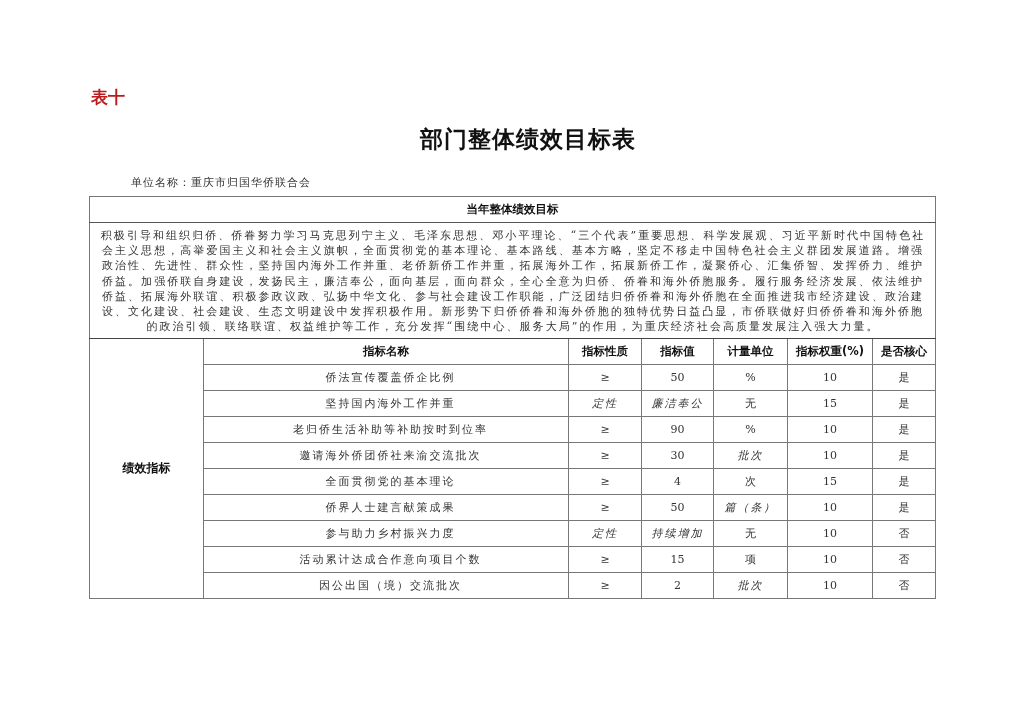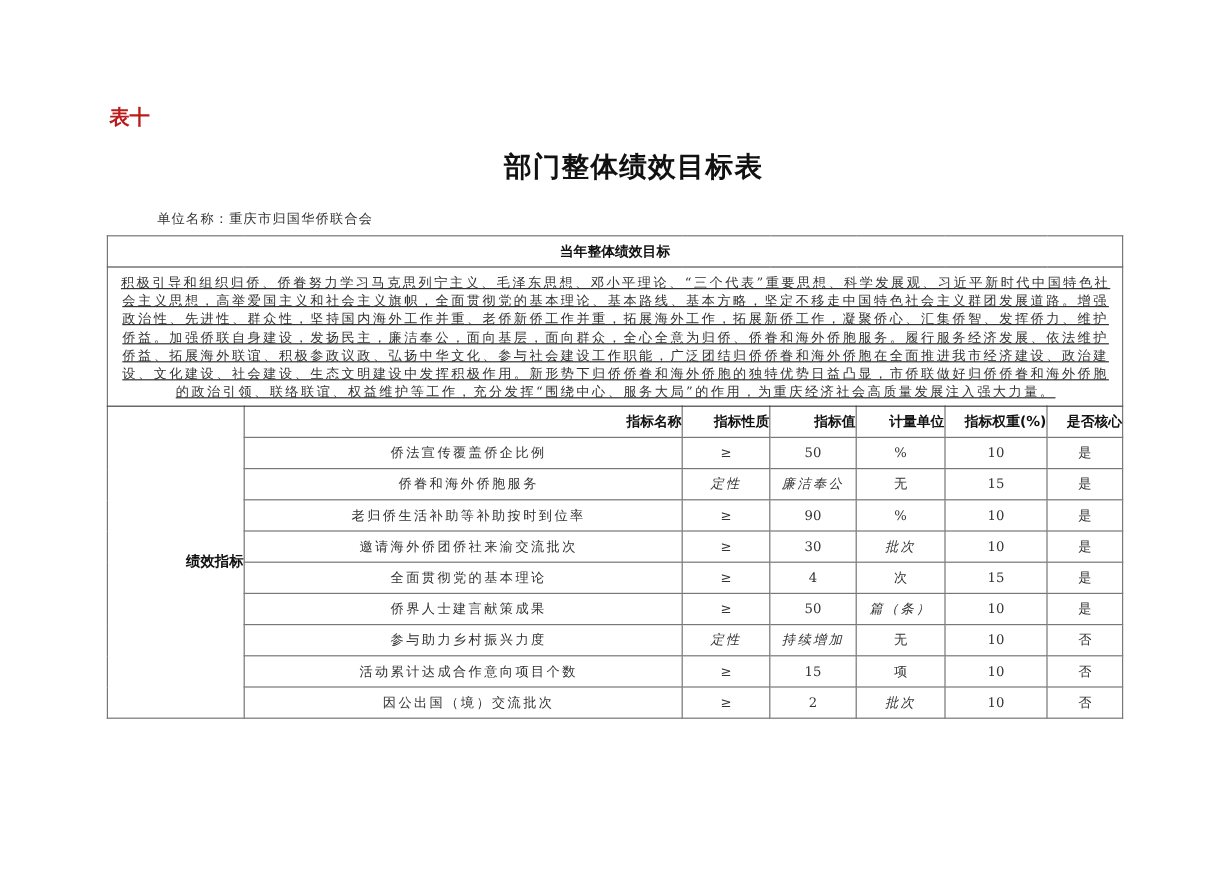--- a/index.html
+++ b/index.html
@@ -27,23 +27,22 @@
     font-size: 11px; color: #333; text-align: center; vertical-align: middle;
   }
   .section-head td {
     height: 25px; font-family: "DejaVu Sans", sans-serif; font-weight: bold; font-size: 11.5px; color: #111;
     border-bottom: 1px solid #555;
   }
   .para-cell {
     text-align: right; padding: 5px 6px 4px 7px !important;
     font-size: 11px !important; line-height: 15.2px; letter-spacing: 2.05px; color: #333;
     border-bottom: 1.5px solid #444 !important;
-    text-decoration: underline;
   }
-  .hdr-row td { height: 25px; font-family: "DejaVu Sans", sans-serif; font-weight: bold; font-size: 11.5px; color: #111; text-align: right; }
+  .hdr-row td { height: 25px; font-family: "DejaVu Sans", sans-serif; font-weight: bold; font-size: 11.5px; color: #111; }
   .data-row td { height: 25px; }
   .name-cell { text-align: center; padding-left: 9px !important; letter-spacing: 2px; }
   .left-label {
     font-family: "DejaVu Sans", sans-serif !important; font-weight: bold; font-size: 12px !important; color: #111 !important;
   }
   .ge { font-size: 13px; color: #555; }
   .cjk-spaced { letter-spacing: 2px; font-style: italic; }
 </style>
 </head>
 <body>
@@ -80,21 +79,21 @@
     </tr>
     <tr class="data-row">
       <td class="name-cell">侨法宣传覆盖侨企比例</td>
       <td class="ge">≥</td>
       <td>50</td>
       <td>%</td>
       <td>10</td>
       <td>是</td>
     </tr>
     <tr class="data-row">
-      <td class="name-cell">侨眷和海外侨胞服务</td>
+      <td class="name-cell">坚持国内海外工作并重</td>
       <td class="cjk-spaced">定性</td>
       <td class="cjk-spaced">廉洁奉公</td>
       <td>无</td>
       <td>15</td>
       <td>是</td>
     </tr>
     <tr class="data-row">
       <td class="name-cell">老归侨生活补助等补助按时到位率</td>
       <td class="ge">≥</td>
       <td>90</td>

